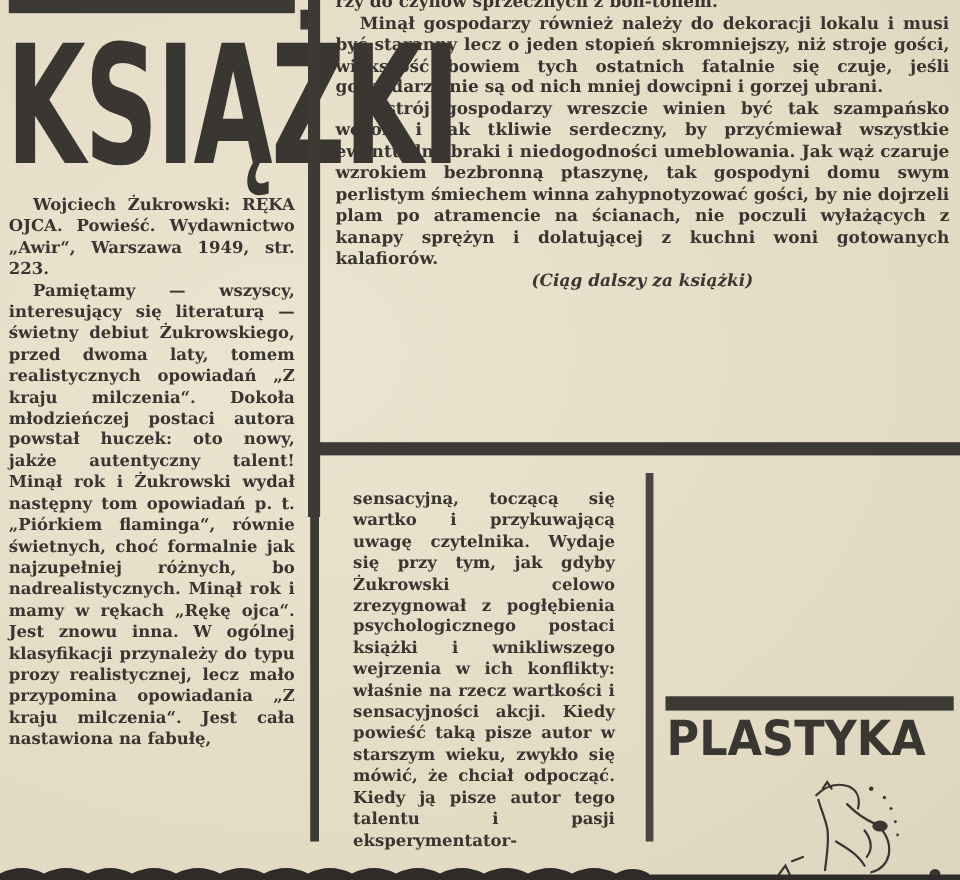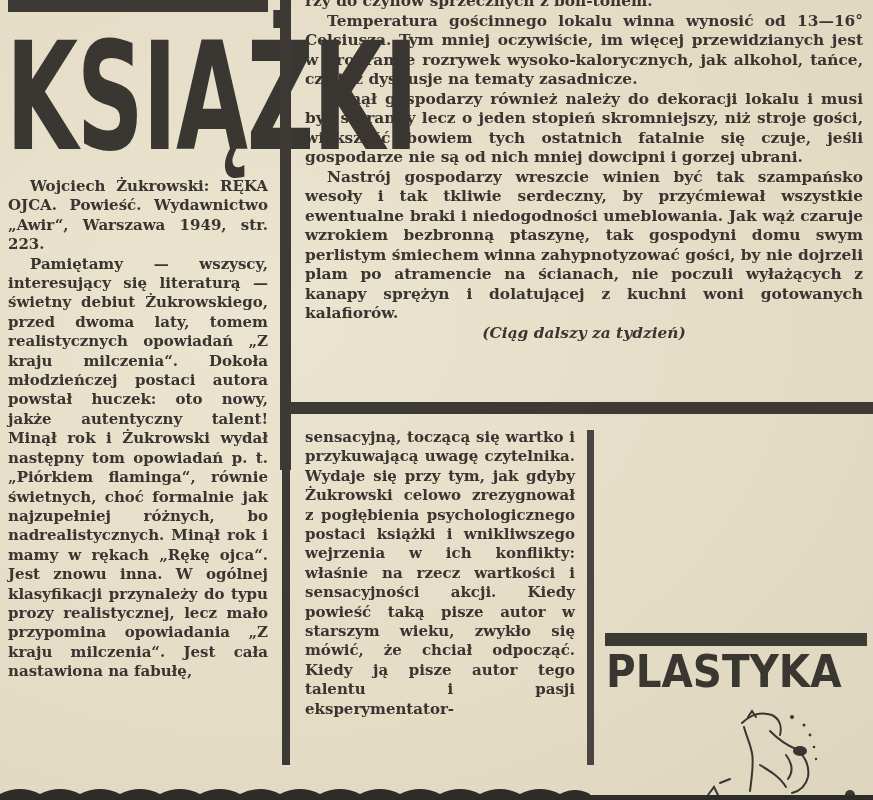--- a/index.html
+++ b/index.html
@@ -46,21 +46,21 @@
   .continued { text-align: center; font-style: italic; margin-left: 60px; }
 
   .hrule-mid { position: absolute; left: 280px; top: 402px; width: 593px; height: 12px; background: #3d3935; }
 
   
   .mid-col {
     position: absolute; left: 305px; top: 428px; width: 270px;
     font-family: "DejaVu Serif", serif; font-weight: bold;
     font-size: 15px; line-height: 19.4px; text-align: justify;
   }
-  .mid-col p { margin: 0; }
+  .mid-col p { margin: 16px; }
 
   
   .right-col {
     position: absolute; left: 605px; top: 428px; width: 260px;
     font-family: "DejaVu Serif", serif; font-weight: bold;
     font-size: 15px; line-height: 19.4px; text-align: justify;
   }
   .right-col p { margin: 0; }
   .signature { text-align: right; font-weight: 900; margin-top: 0; }
 
@@ -93,24 +93,23 @@
       <span>Warszawa 1949, str. 223.</span>
     </p>
     <p class="indent">Pamiętamy — wszyscy, interesujący się literaturą — świetny debiut Żukrowskiego, przed dwoma laty, tomem realistycznych opowiadań „Z kraju milczenia“. Dokoła młodzieńczej postaci autora powstał huczek: oto nowy, jakże autentyczny talent! Minął rok i Żukrowski wydał następny tom opowiadań p. t. „Piórkiem flaminga“, równie świetnych, choć formalnie jak najzupełniej różnych, bo nadrealistycznych. Minął rok i mamy w rękach „Rękę ojca“. Jest znowu inna. W ogólnej klasyfikacji przynależy do typu prozy realistycznej, lecz mało przypomina opowiadania „Z kraju milczenia“. Jest cała nastawiona na fabułę,</p>
   </div>
 
   <div class="vrule-main"></div>
   <div class="vrule-main-low"></div>
 
   <div class="top-right">
     <p>rzy do czynów sprzecznych z bon-tonem.</p>
-    <p class="indent"><span class="lead">Temperatura</span><span> gościnnego lokalu winna wynosić od 13—16° Celsiusza. Tym mniej oczywiście, im więcej przewidzianych jest w programie rozrywek wysoko-kalorycznych, jak alkohol, tańce, czy też dyskusje na tematy zasadnicze.</span></p>
     <p class="indent"><span class="lead">Minął</span><span> gospodarzy również należy do dekoracji lokalu i musi być staranny lecz o jeden stopień skromniejszy, niż stroje gości, większość bowiem tych ostatnich fatalnie się czuje, jeśli gospodarze nie są od nich mniej dowcipni i gorzej ubrani.</span></p>
     <p class="indent"><span class="lead">Nastrój</span><span> gospodarzy wreszcie winien być tak szampańsko wesoły i tak tkliwie serdeczny, by przyćmiewał wszystkie ewentualne braki i niedogodności umeblowania. Jak wąż czaruje wzrokiem bezbronną ptaszynę, tak gospodyni domu swym perlistym śmiechem winna zahypnotyzować gości, by nie dojrzeli plam po atramencie na ścianach, nie poczuli wyłażących z kanapy sprężyn i dolatującej z kuchni woni gotowanych kalafiorów.</span></p>
-    <p class="continued">(Ciąg dalszy za tydzień)</p>
+    <p class="continued">(Ciąg dalszy za książki)</p>
   </div>
 
   <div class="hrule-mid"></div>
 
   <div class="mid-col">
     <p>sensacyjną, toczącą się wartko i przykuwającą uwagę czytelnika. Wydaje się przy tym, jak gdyby Żukrowski celowo zrezygnował z pogłębienia psychologicznego postaci książki i wnikliwszego wejrzenia w ich konflikty: właśnie na rzecz wartkości i sensacyjności akcji. Kiedy powieść taką pisze autor w starszym wieku, zwykło się mówić, że chciał odpocząć. Kiedy ją pisze autor tego talentu i pasji eksperymentator-</p>
   </div>
 
   <div class="vrule-mid"></div>
 

